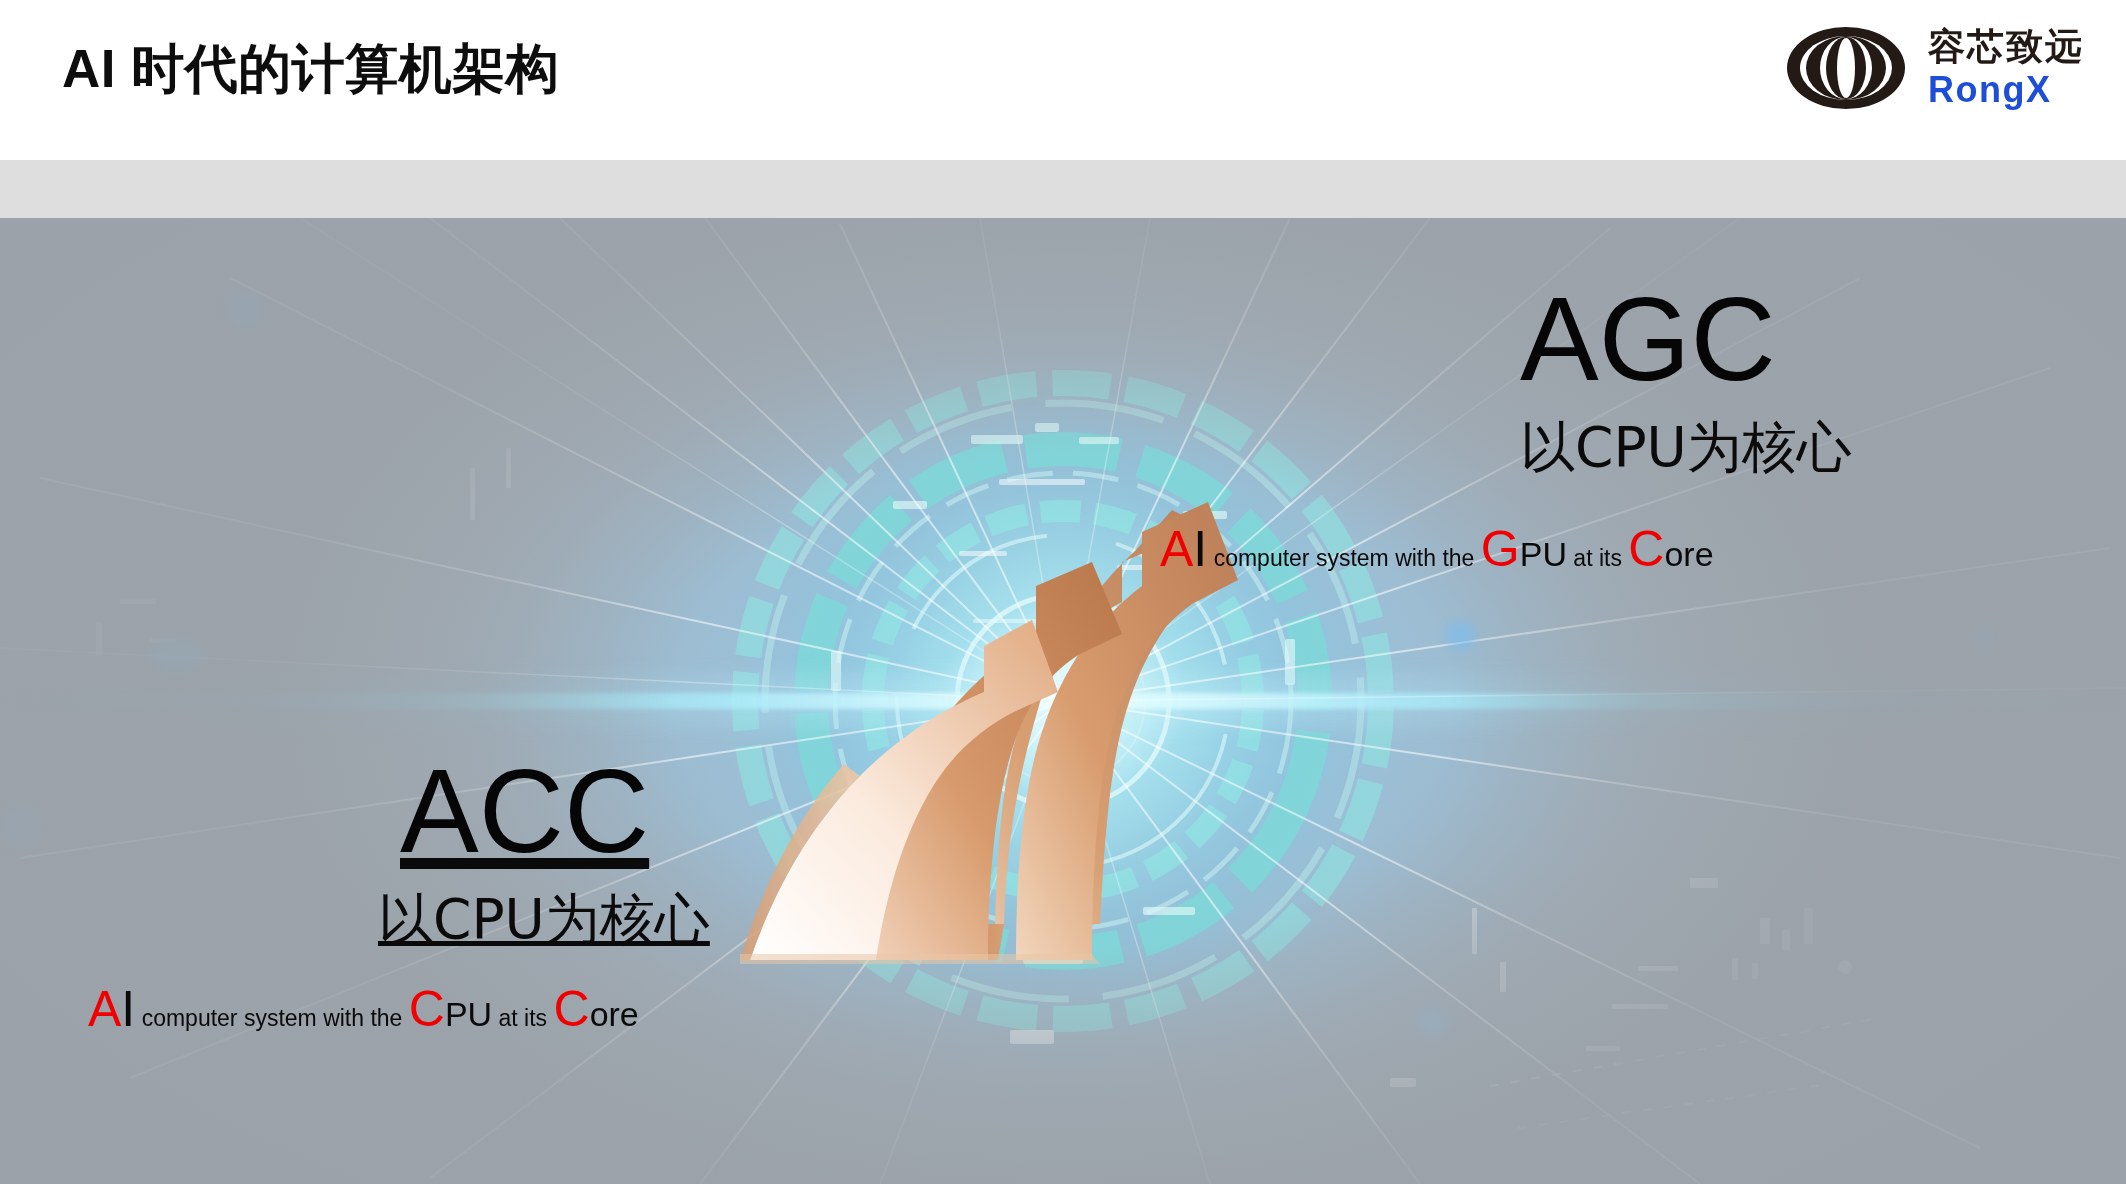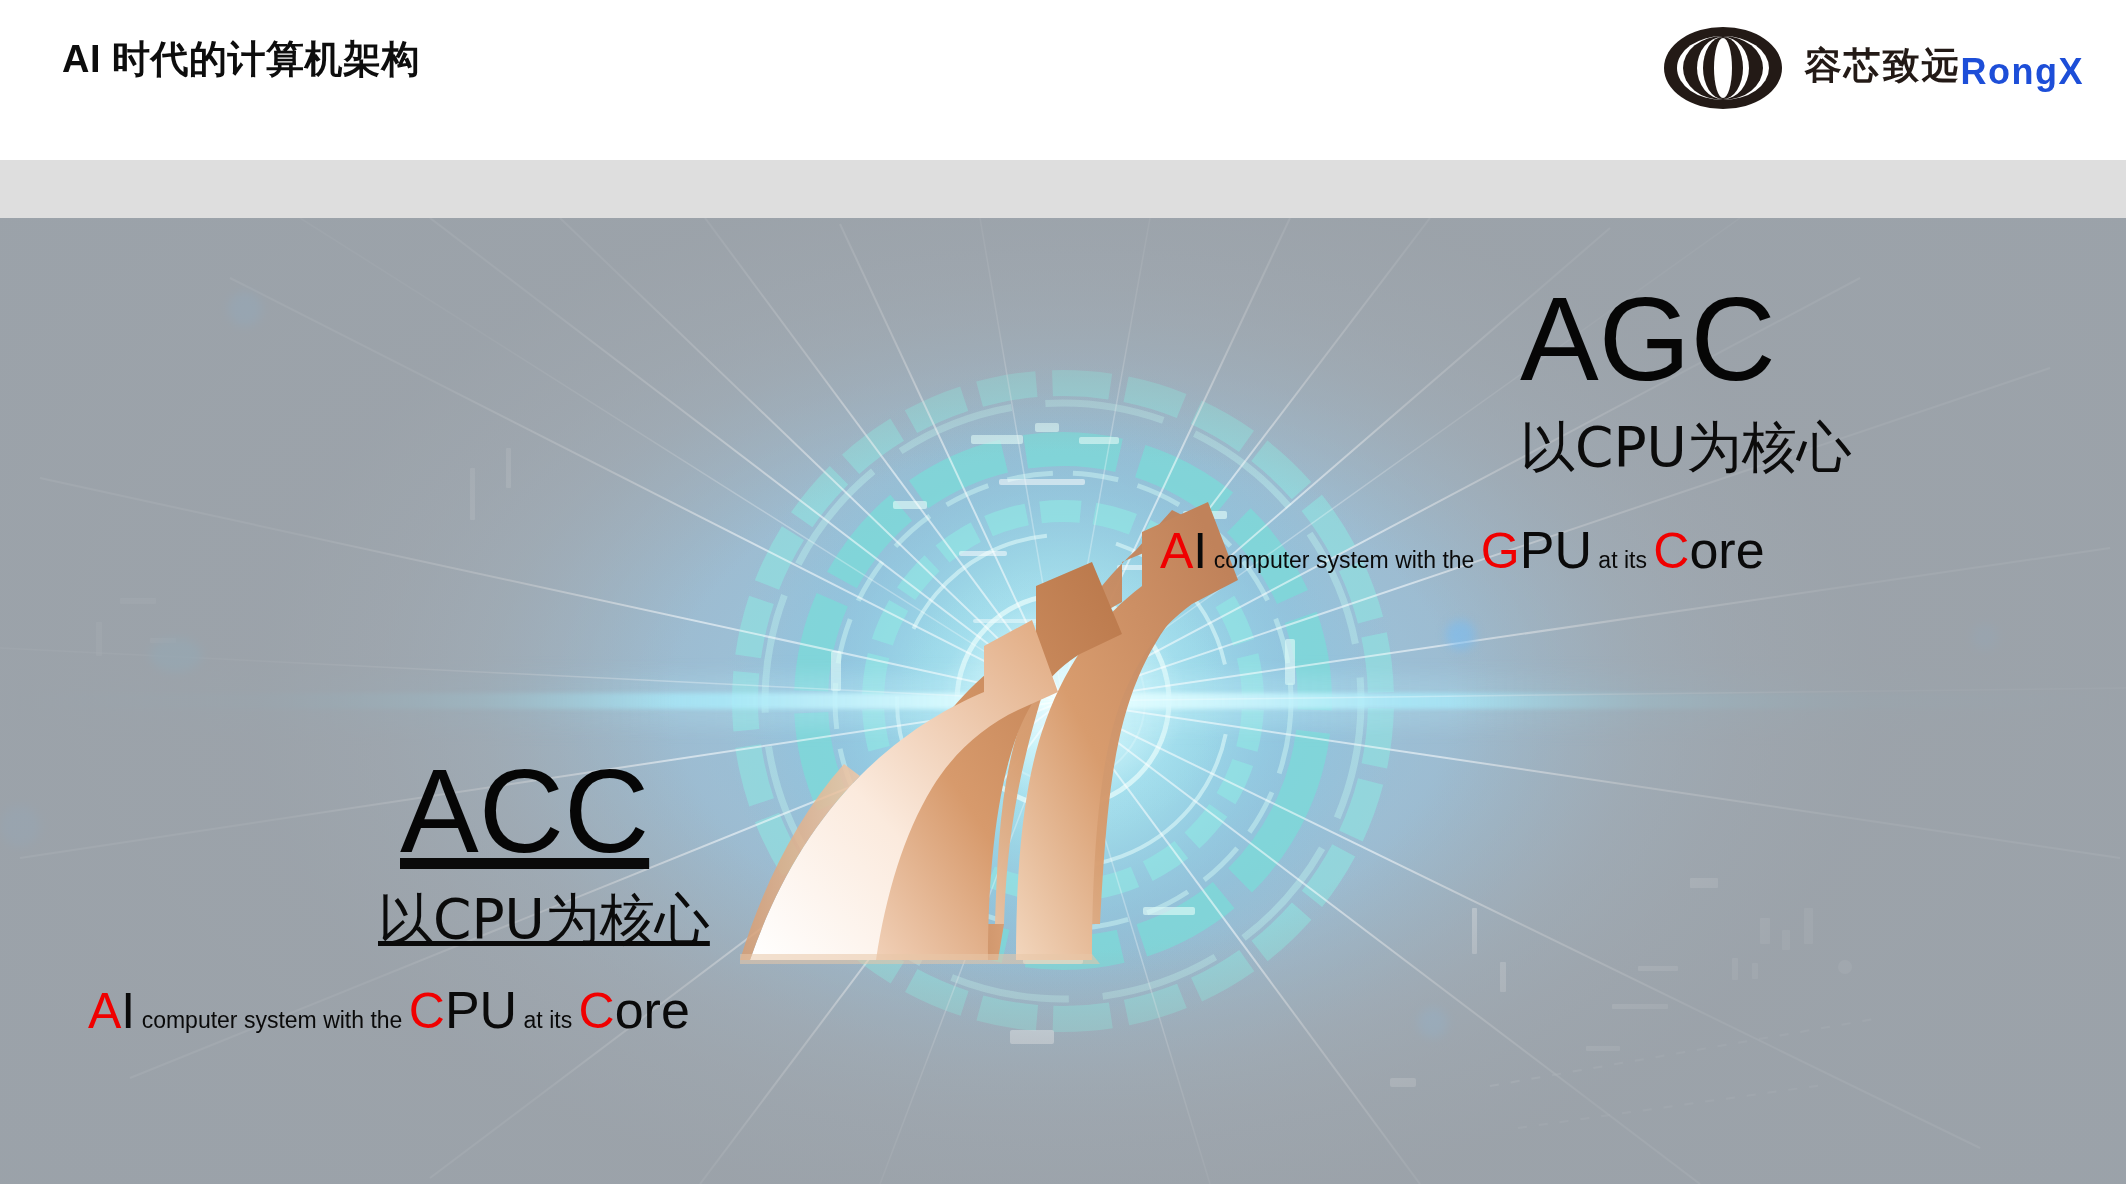--- a/index.html
+++ b/index.html
@@ -13,29 +13,29 @@
   }
   .slide{position:relative;width:2126px;height:1184px;overflow:hidden;background:#fff;}
 
   
   .header{
     position:absolute;left:0;top:0;width:2126px;height:160px;
     background:#ffffff;z-index:40;
   }
   .page-title{
     position:absolute;left:62px;top:34px;
-    font-size:38px;font-weight:bold;color:#0d0d0d;
+    font-size:53px;font-weight:bold;color:#0d0d0d;
     letter-spacing:0.5px;white-space:nowrap;
     font-family:"Liberation Sans","DejaVu Sans",sans-serif;
   }
 
   
   .logo{position:absolute;right:42px;top:20px;height:96px;display:flex;align-items:center;gap:20px;}
   .logo-mark{width:124px;height:88px;display:block;}
-  .logo-words{display:flex;flex-direction:row;justify-content:center;line-height:1;}
+  .logo-words{display:flex;flex-direction:column;justify-content:center;line-height:1;}
   .logo-cn{
     font-size:37px;font-weight:bold;color:#231a16;letter-spacing:2px;
     font-family:"DejaVu Sans","Liberation Sans",sans-serif;white-space:nowrap;
   }
   .logo-en{
     font-size:36px;font-weight:bold;color:#1d4ed8;letter-spacing:1.5px;
     margin-top:7px;white-space:nowrap;
     font-family:"Liberation Sans","DejaVu Sans",sans-serif;
   }
 
@@ -129,21 +129,21 @@
   }
   .en-line{
     position:absolute;z-index:30;white-space:nowrap;color:#0a0a0a;
     font-family:"Liberation Sans","DejaVu Sans",sans-serif;
     font-size:38px;line-height:1;font-weight:normal;
   }
   .en-agc{left:1160px;top:524px;}
   .en-acc{left:88px;top:955px;margin-top:29px;}
   .hl{color:#f00000;}
   .big-cap{font-size:50px;}
-  .mid-cap{font-size:52px;}
+  .mid-cap{font-size:34px;}
   .small-w{font-size:23px;}
   .ai-a{color:#f00000;font-size:50px;}
   .ai-i{color:#0a0a0a;font-size:50px;}
 </style>
 </head>
 <body>
 
 <div class="slide">
 
   <div class="header">

